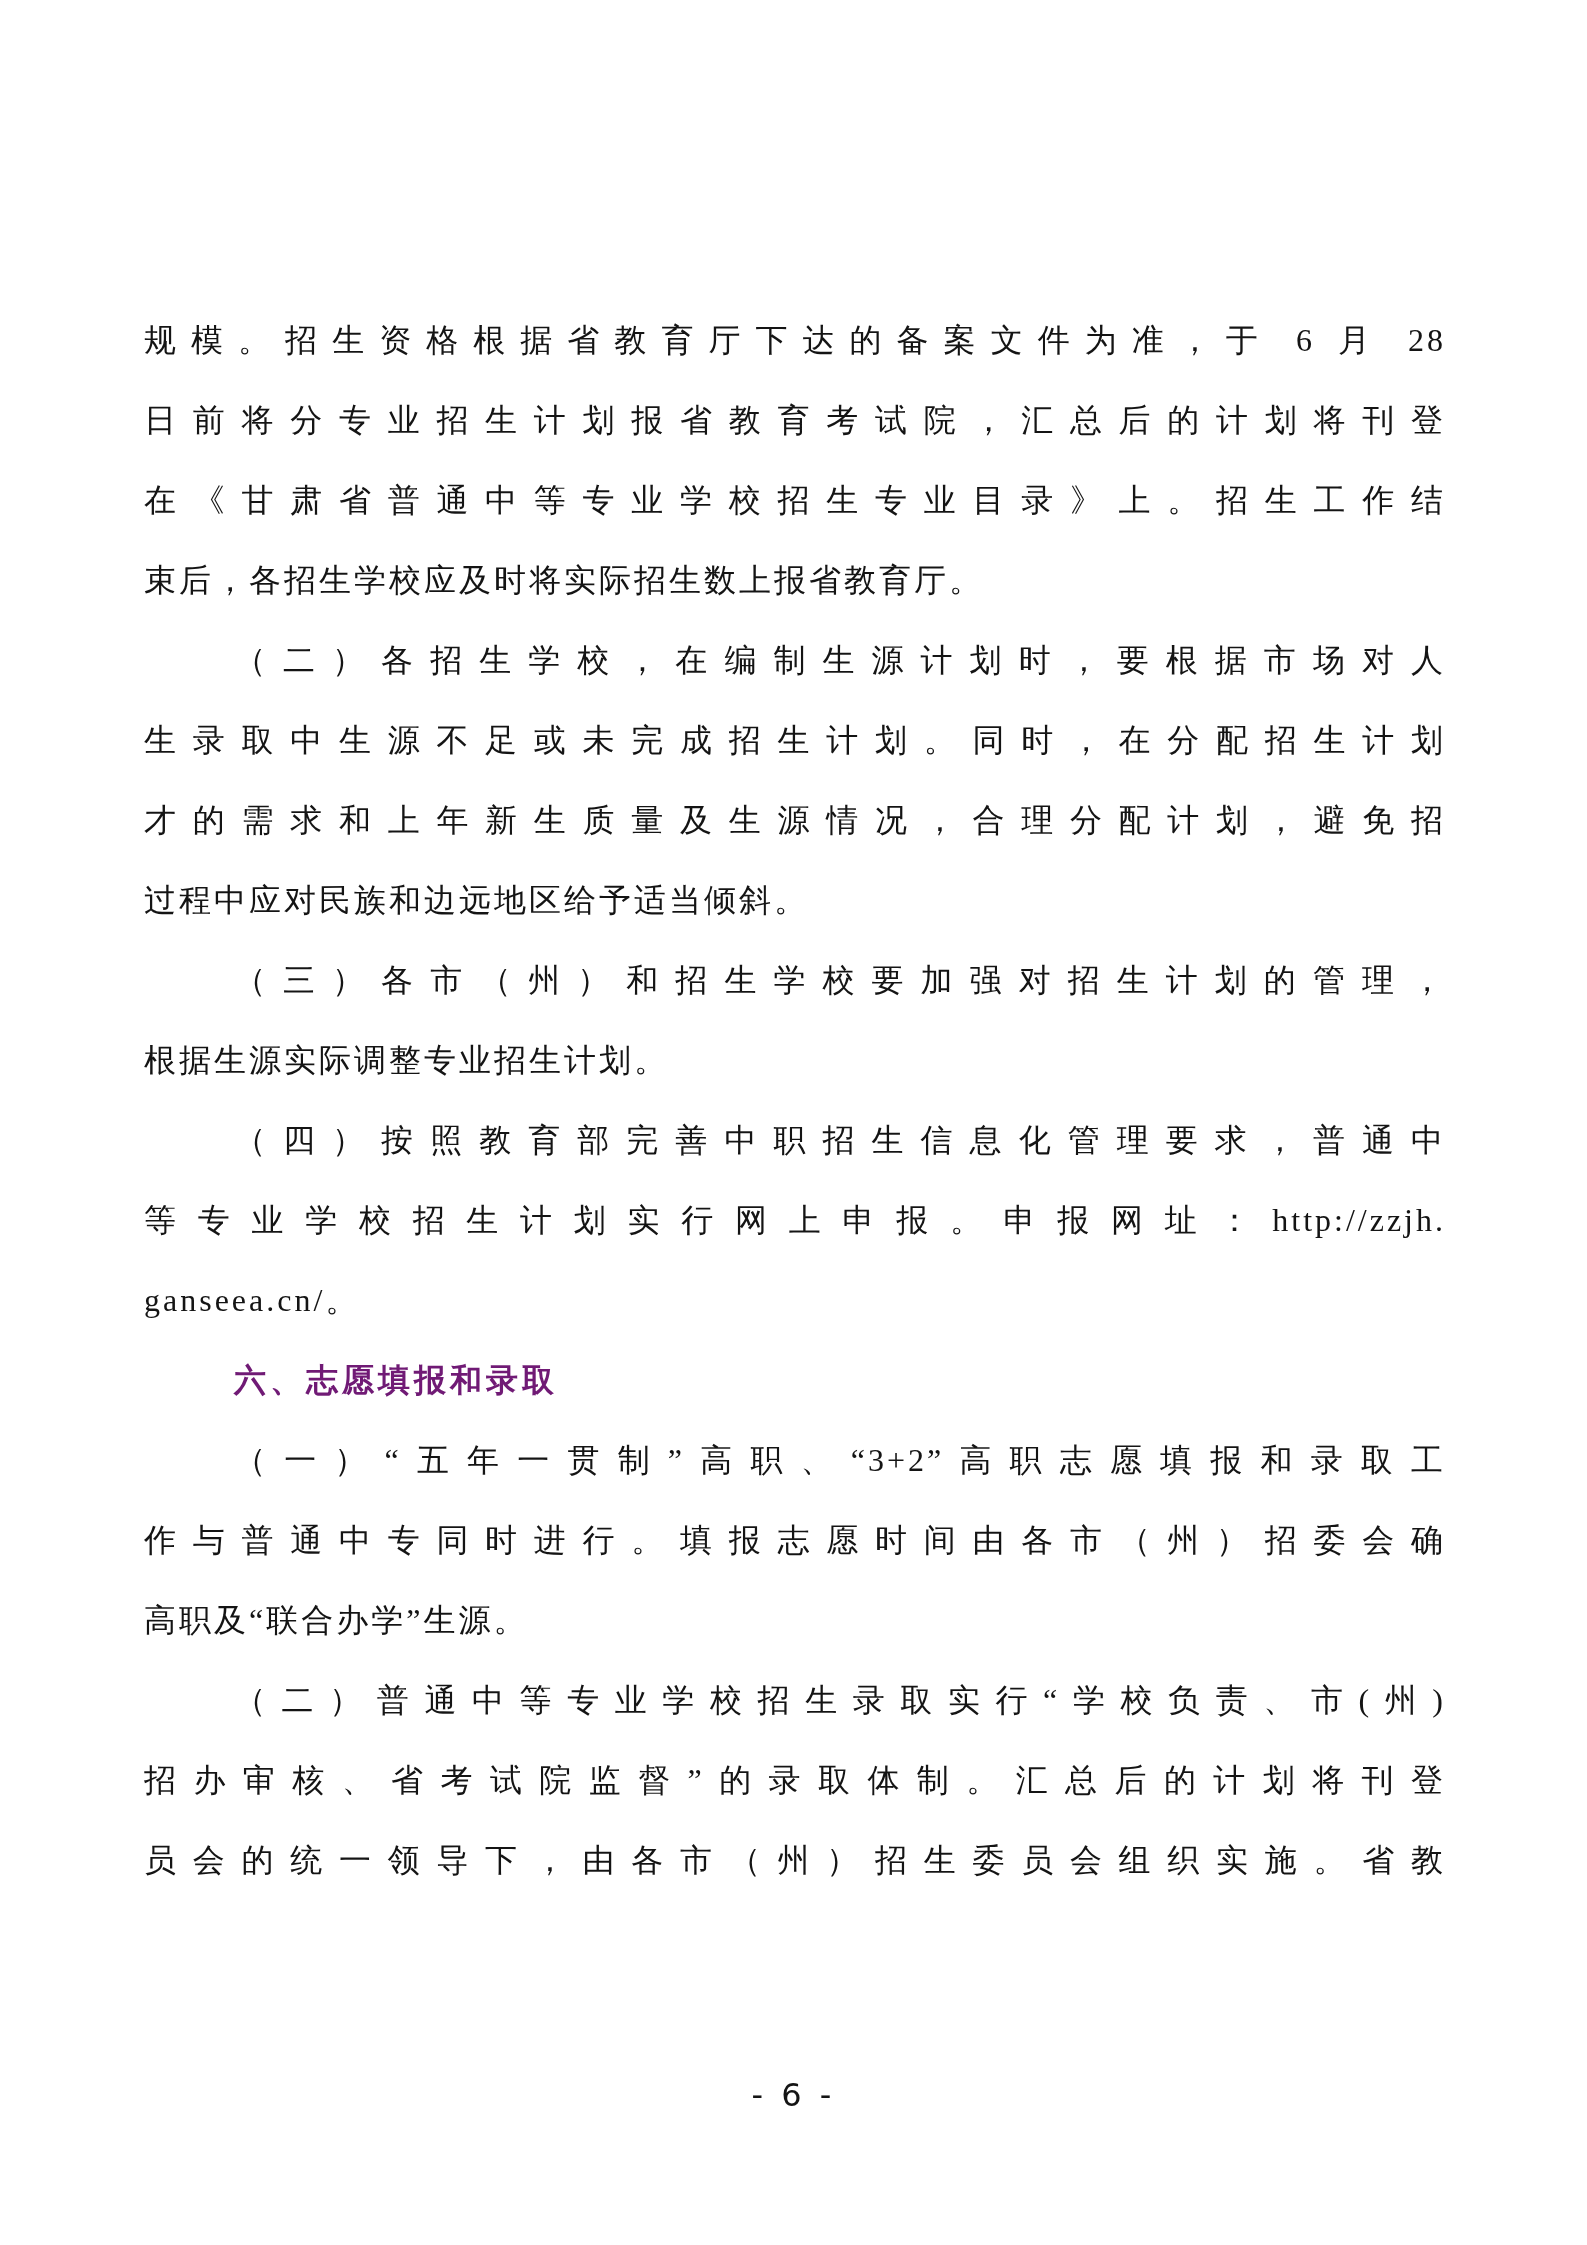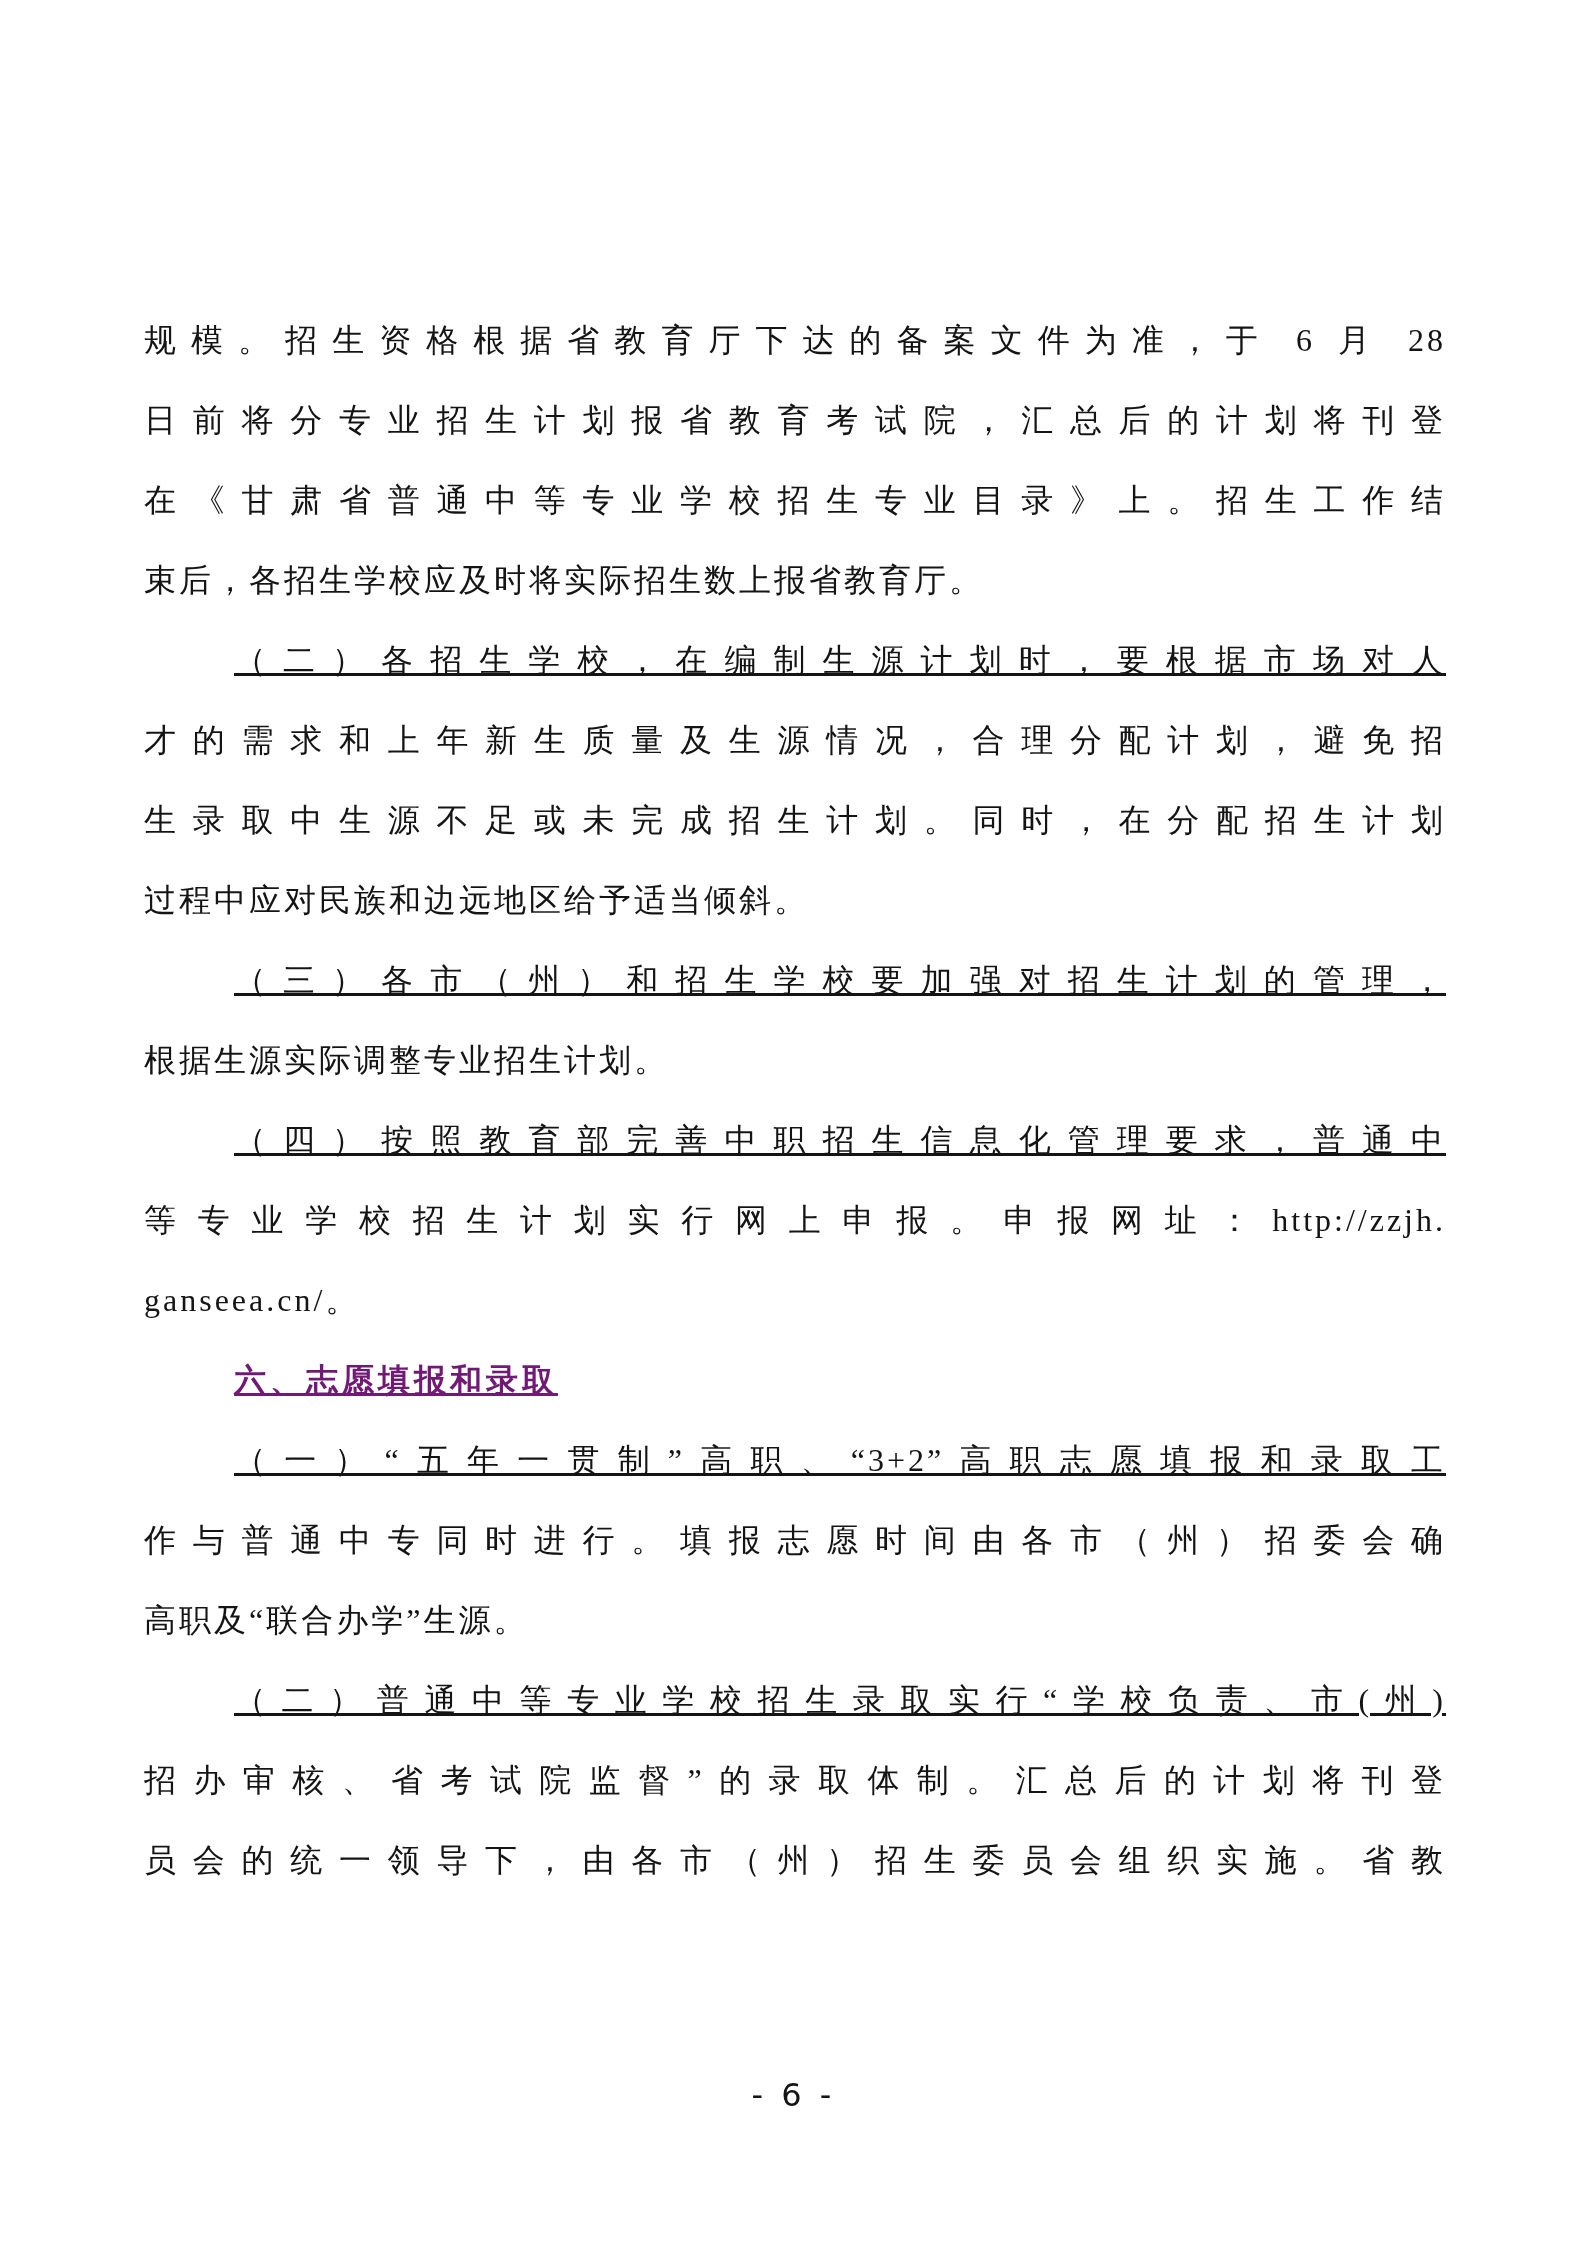--- a/index.html
+++ b/index.html
@@ -17,21 +17,21 @@
     top: 300px;
     width: 1302px;
     color: #141414;
     font-family: "Liberation Serif", "DejaVu Serif", serif;
     font-size: 32px;
     line-height: 80px;
     letter-spacing: 3px;
   }
   .ln { height: 80px; }
   .ln.j { text-align: justify; text-align-last: justify; }
-  .ln.ind { text-indent: 90px; text-decoration: underline; }
+  .ln.ind { text-indent: 90px; }
   .ln.hd {
     font-weight: 700;
     font-family: "Liberation Sans", "DejaVu Sans", sans-serif;
     letter-spacing: 4px;
     color: #701a75;
   }
   .footer {
     position: absolute;
     top: 2076px;
     left: 0;
@@ -46,22 +46,22 @@
 </head>
 <body>
 
 <div class="page">
   <div class="content">
     <div class="ln j">规模。招生资格根据省教育厅下达的备案文件为准，于 6 月 28</div>
     <div class="ln j">日前将分专业招生计划报省教育考试院，汇总后的计划将刊登</div>
     <div class="ln j">在《甘肃省普通中等专业学校招生专业目录》上。招生工作结</div>
     <div class="ln">束后，各招生学校应及时将实际招生数上报省教育厅。</div>
     <div class="ln j ind">（二）各招生学校，在编制生源计划时，要根据市场对人</div>
+    <div class="ln j">生录取中生源不足或未完成招生计划。同时，在分配招生计划</div>
     <div class="ln j">才的需求和上年新生质量及生源情况，合理分配计划，避免招</div>
-    <div class="ln j">生录取中生源不足或未完成招生计划。同时，在分配招生计划</div>
     <div class="ln">过程中应对民族和边远地区给予适当倾斜。</div>
     <div class="ln j ind">（三）各市（州）和招生学校要加强对招生计划的管理，</div>
     <div class="ln">根据生源实际调整专业招生计划。</div>
     <div class="ln j ind">（四）按照教育部完善中职招生信息化管理要求，普通中</div>
     <div class="ln j">等专业学校招生计划实行网上申报。申报网址：http://zzjh.</div>
     <div class="ln">ganseea.cn/。</div>
     <div class="ln ind hd">六、志愿填报和录取</div>
     <div class="ln j ind">（一）“五年一贯制”高职、“3+2”高职志愿填报和录取工</div>
     <div class="ln j">作与普通中专同时进行。填报志愿时间由各市（州）招委会确</div>
     <div class="ln">高职及“联合办学”生源。</div>

